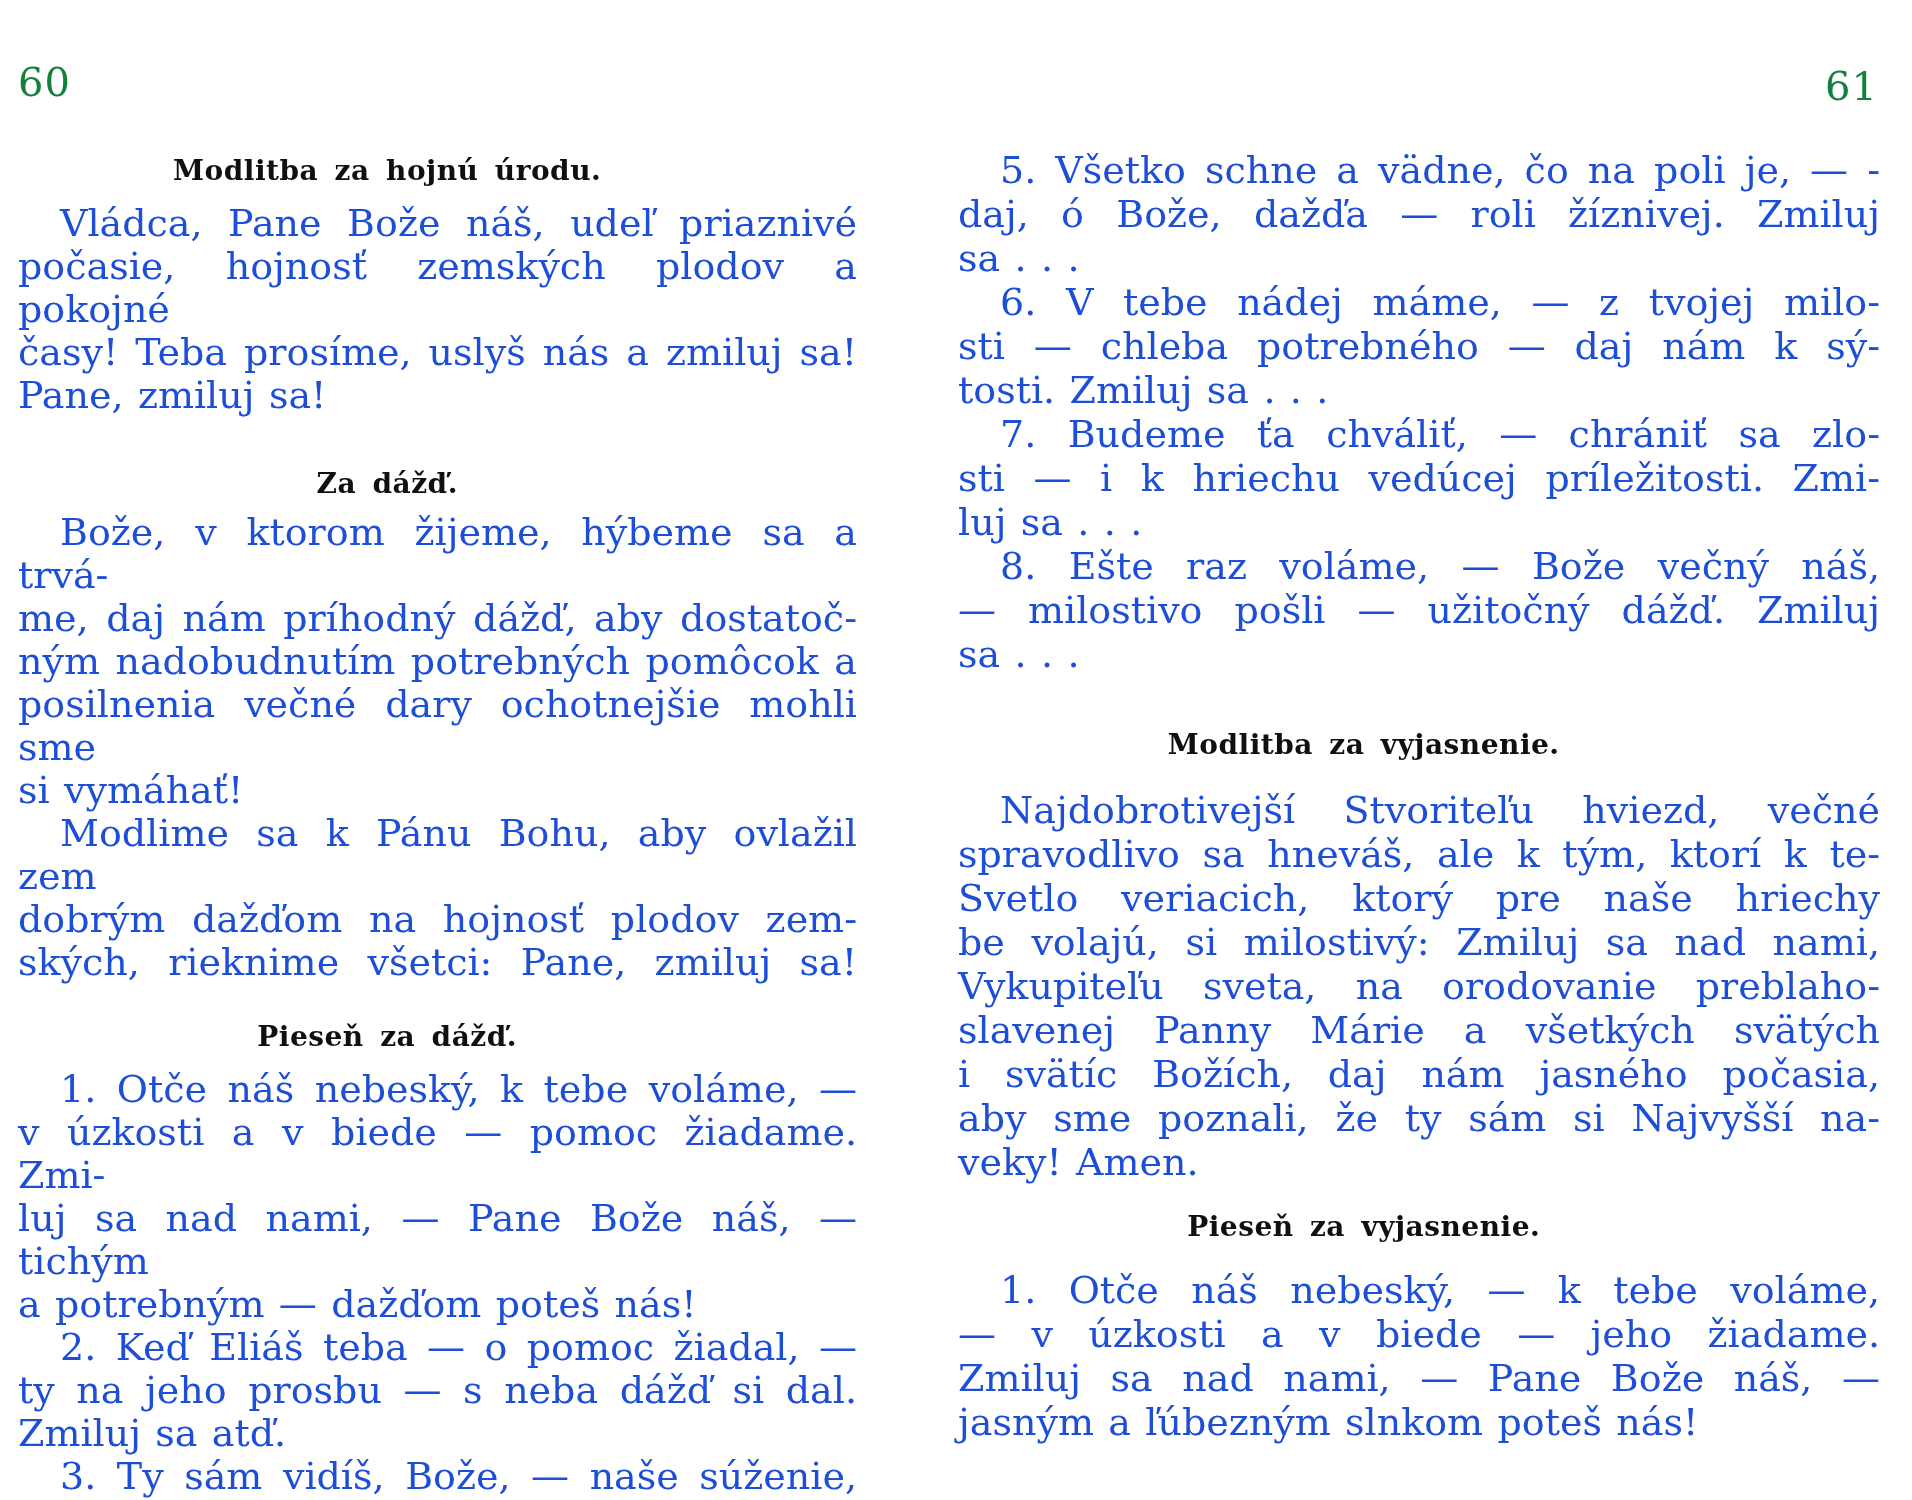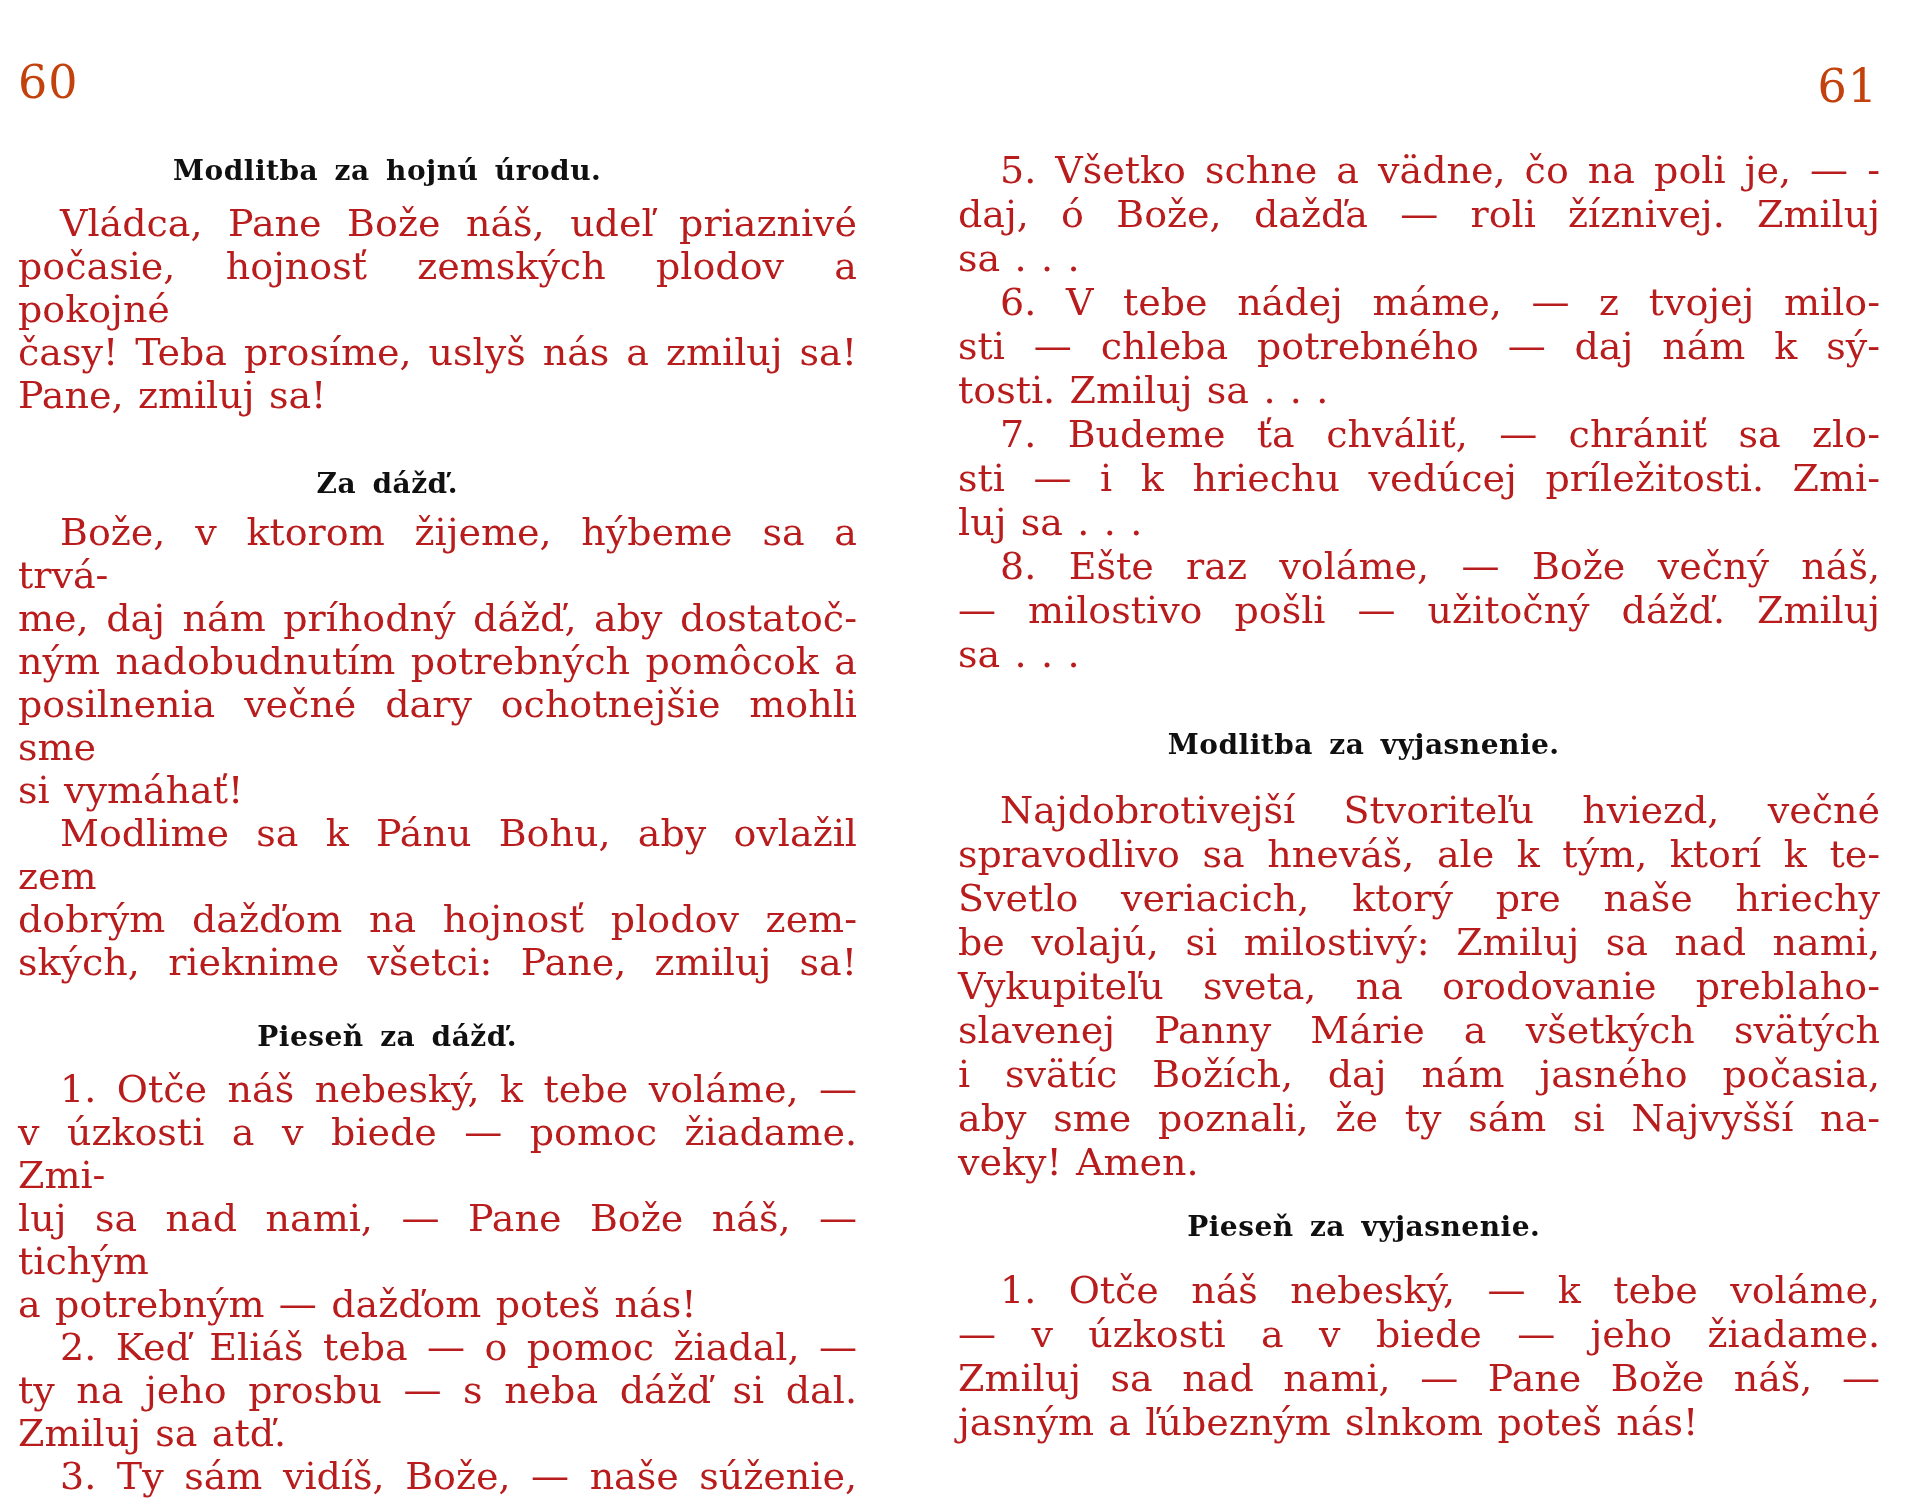--- a/index.html
+++ b/index.html
@@ -9,38 +9,38 @@
     font-family:"DejaVu Serif","Liberation Serif",serif;
     color:#161616;
     overflow:hidden;
   }
   .spread{position:relative;width:1912px;height:1500px;background:#ffffff;}
   .page{position:absolute;top:0;}
   .page.left{left:18px;width:839px;}
   .page.right{left:958px;width:922px;}
 
   .pagenum{
-    font-size:46px;line-height:40px;height:40px;
-    letter-spacing:1px;color:#c2410c;
+    font-size:40px;line-height:40px;height:40px;
+    letter-spacing:1px;color:#15803d;
   }
   .pagenum.num-left{margin-top:62px;text-align:left;}
   .pagenum.num-right{position:absolute;top:66px;right:2px;margin:0;}
 
   .heading{
     font-weight:bold;font-size:28px;line-height:46px;
     text-align:center;margin:0;width:88%;
     word-spacing:0.22em;letter-spacing:0.5px;color:#101010;
   }
 
   .para{margin:0;}
   .ln{
     font-size:38px;
     text-align:justify;text-align-last:justify;
     word-spacing:0.06em;
-    color:#b91c1c;
+    color:#1d4ed8;
   }
   .page.left  .ln{line-height:43px;}
   .page.right .ln{line-height:44px;}
   .ln.first{text-indent:42px;}
   .ln.last{text-align-last:left;}
 
   
   .l-h1{margin-top:46px;}
   .l-p1{margin-top:8px;}
   .l-h2{margin-top:44px;}

